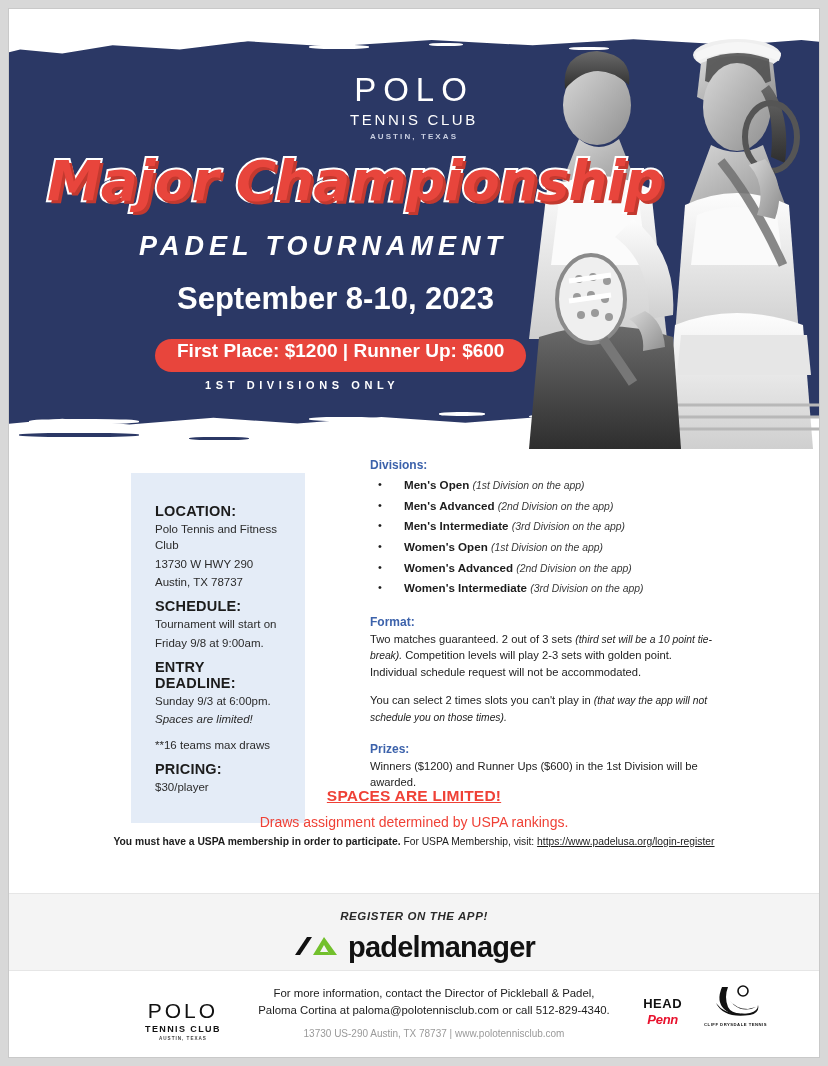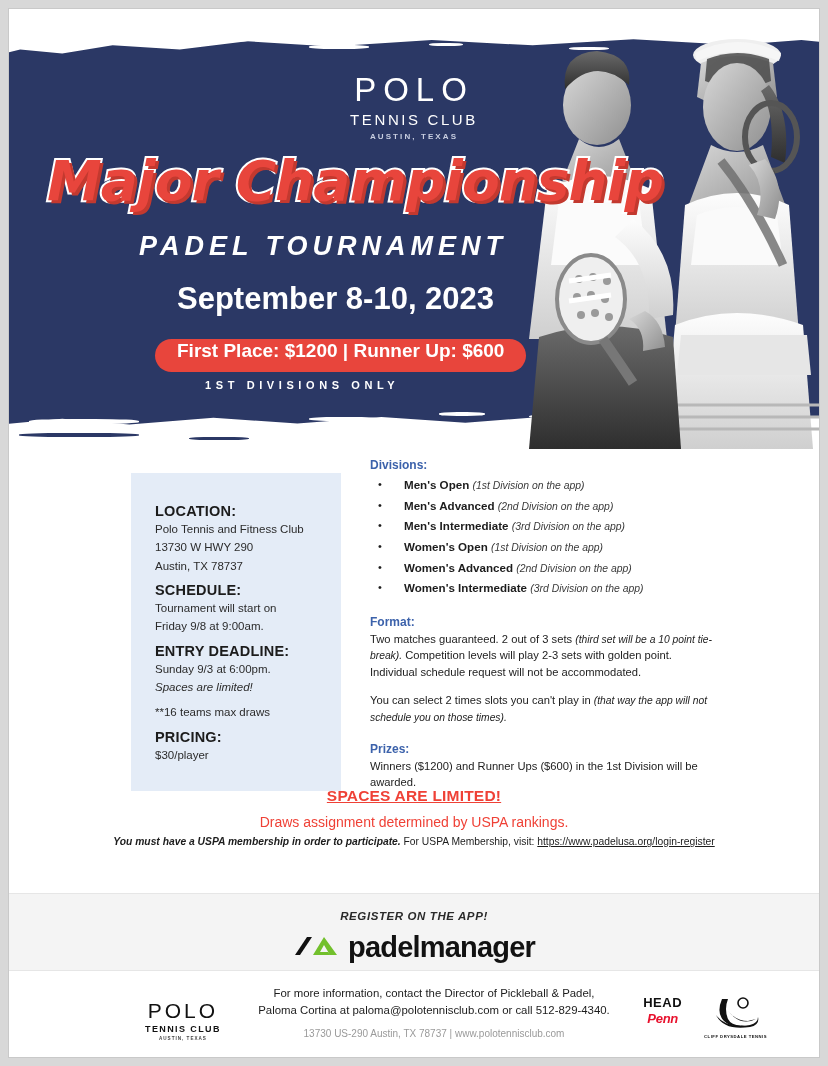--- a/index.html
+++ b/index.html
@@ -131,21 +131,21 @@
     letter-spacing: 4.6px;
     white-space: nowrap;
   }
 
   
   .body-area { position: relative; padding: 0; }
 
   .info-box {
     position: absolute;
     left: 122px; top: 24px;
-    width: 210px;
+    width: 174px;
     background: #e4ecf7;
     padding: 30px 22px 28px 24px;
   }
   .info-h {
     font-size: 14.5px;
     font-weight: 700;
     color: #1c1c1c;
     letter-spacing: 0.2px;
   }
   .info-h.spaced { margin-top: 8px; }
@@ -214,21 +214,21 @@
     color: #ef4136;
     font-weight: 400;
   }
   .uspa-line {
     position: absolute;
     left: 0; right: 0; top: 387px;
     text-align: center;
     font-size: 10.3px;
     color: #1c1c1c;
   }
-  .uspa-line b { font-weight: 700; font-style: italic; }
+  .uspa-line b { font-weight: 700; }
   .uspa-line a { color: #1c1c1c; text-decoration: underline; }
 
   
   .register {
     position: absolute;
     left: 0; right: 0; top: 884px;
     height: 78px;
     background: #f4f4f4;
     border-top: 1px solid #e6e6e6;
     border-bottom: 1px solid #e6e6e6;
@@ -284,23 +284,23 @@
     line-height: 1.48;
   }
   .footer-contact .fa {
     margin-top: 9px;
     font-size: 10px;
     color: #9a9a9a;
   }
 
   .sponsors {
     position: absolute;
-    right: 52px; top: 24px;
+    right: 52px; top: 12px;
     display: flex;
-    align-items: flex-start;
+    align-items: flex-end;
     gap: 22px;
   }
   .head-penn { text-align: center; }
   .head-penn .hw {
     font-size: 13px; font-weight: 700; color: #111; letter-spacing: 0.5px;
   }
   .head-penn .pw {
     font-size: 13px; font-weight: 700; font-style: italic; color: #e8112d;
     margin-top: 1px; letter-spacing: -0.3px;
   }

